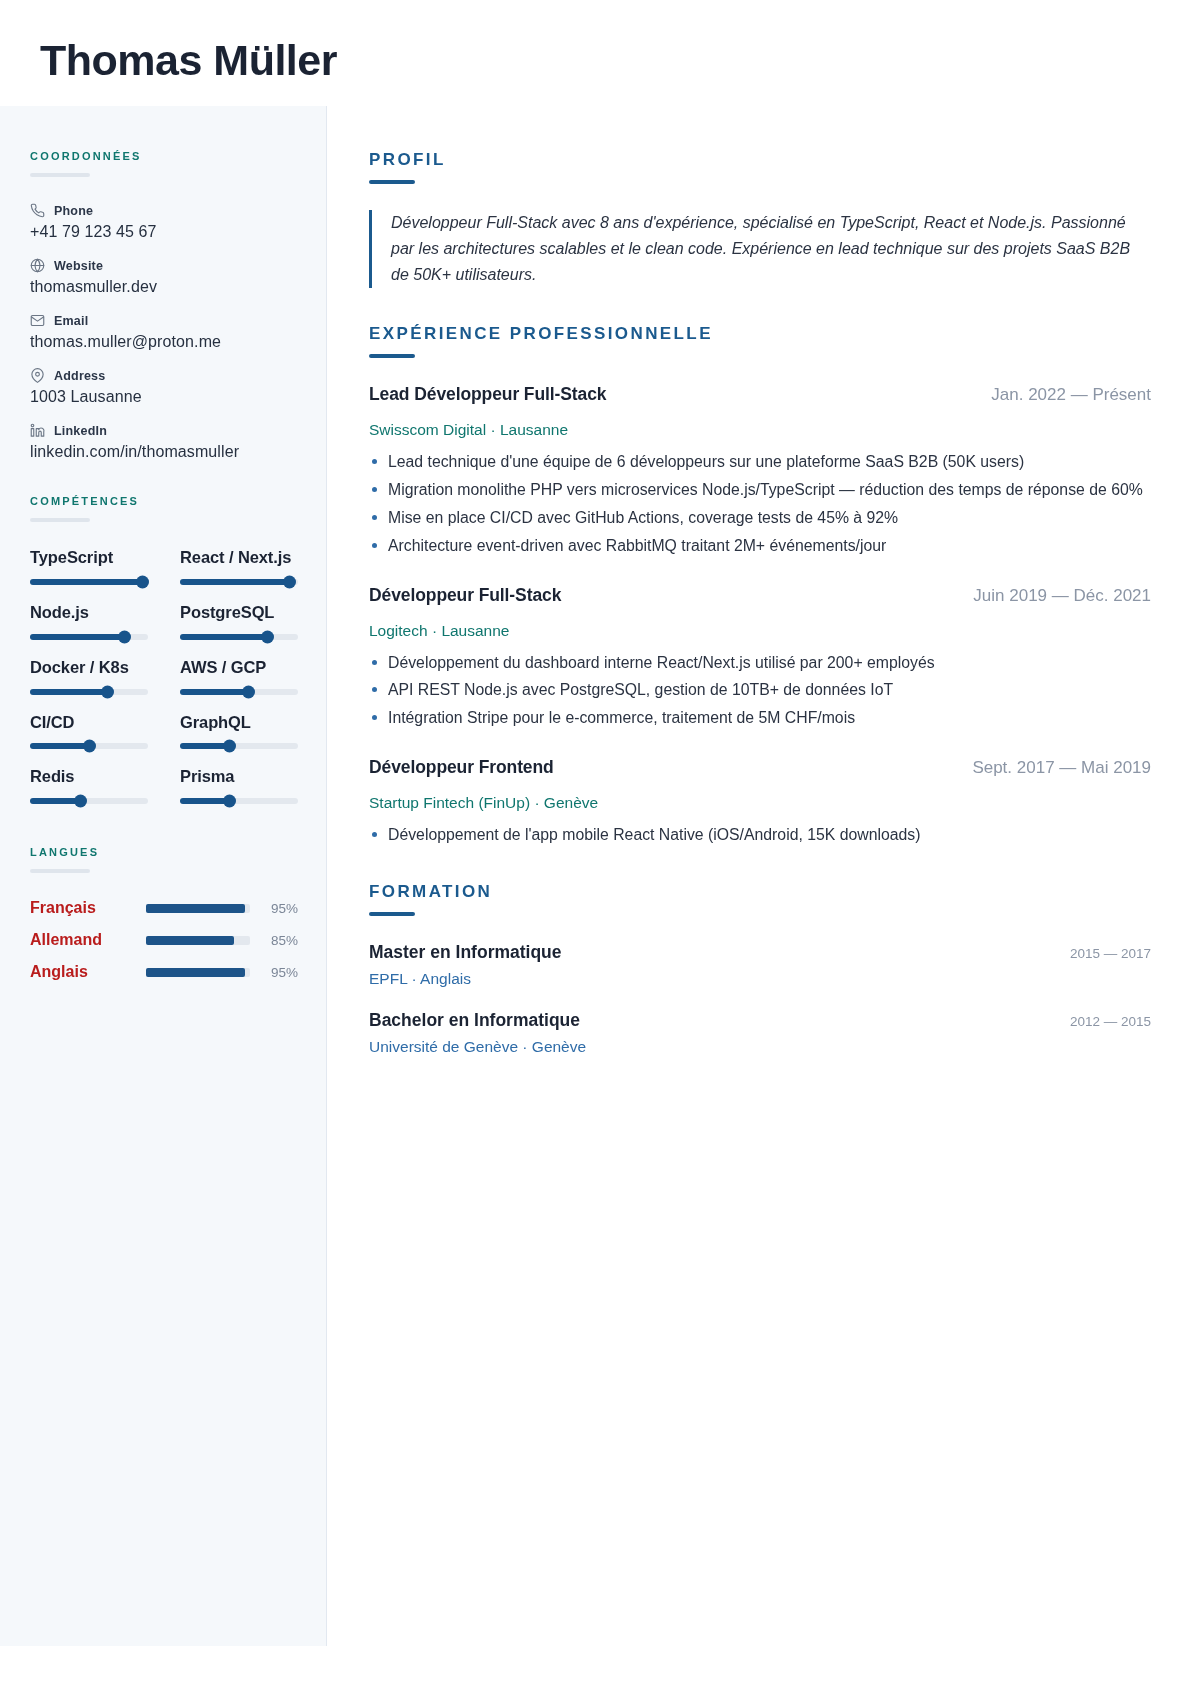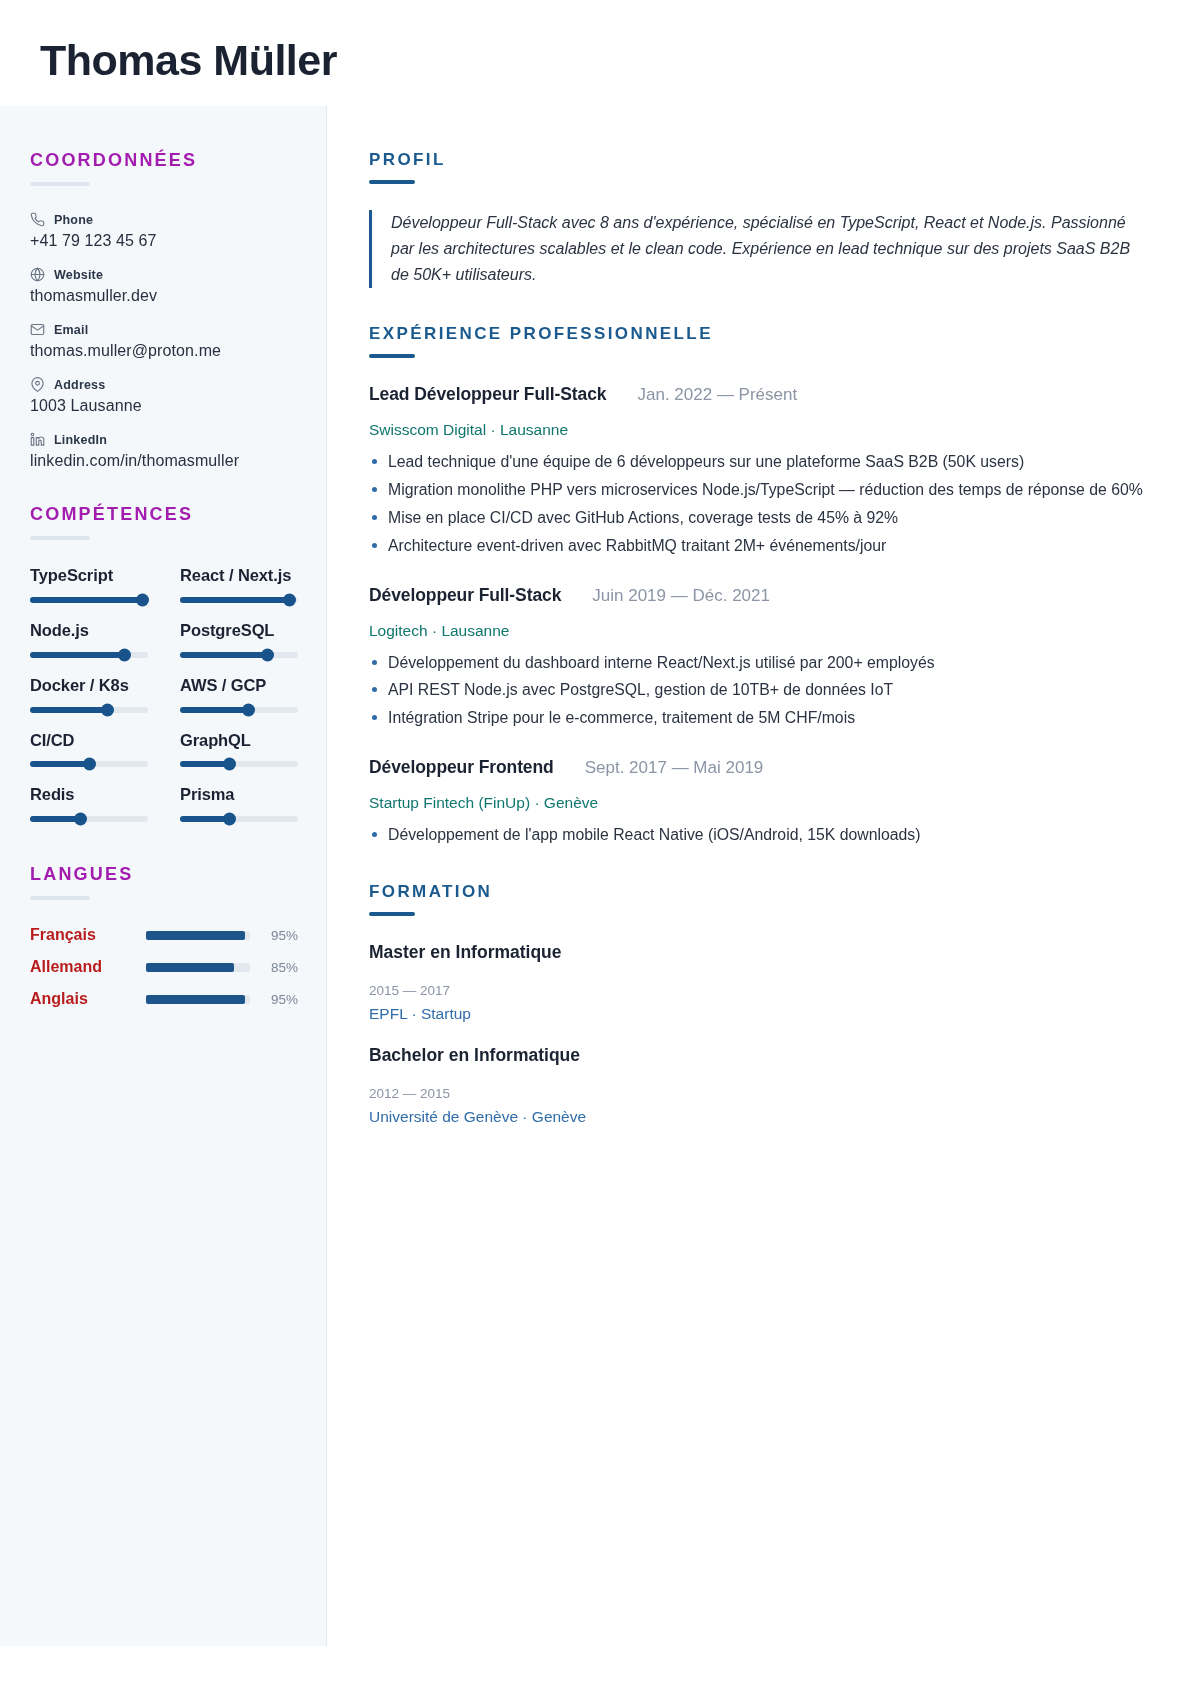--- a/index.html
+++ b/index.html
@@ -43,23 +43,23 @@
   }
 
   .main {
     flex: 1 1 auto;
     background: #ffffff;
     padding: 44px 40px 40px 42px;
   }
 
   
   .sec-title {
-    font-size: 18px;
-    font-weight: bold;
-    color: #a21caf;
+    font-size: 11px;
+    font-weight: bold;
+    color: #0f766e;
     letter-spacing: 2.2px;
   }
   .sec-rule {
     width: 60px;
     height: 4px;
     background: #dfe5ec;
     border-radius: 2px;
     margin-top: 11px;
   }
   .main .sec-title { color: #1b5a8e; font-size: 17px; letter-spacing: 2.4px; }
@@ -176,21 +176,21 @@
     color: #2b3342;
   }
 
   
   .exp-head { margin-top: 36px; }
   .exp-list { margin-top: 26px; }
   .exp-item { margin-bottom: 26px; }
   .exp-top {
     display: flex;
     align-items: baseline;
-    justify-content: flex-start;
+    justify-content: space-between;
     gap: 31px;
   }
   .exp-title {
     font-size: 17.5px;
     font-weight: bold;
     color: #1b2333;
     letter-spacing: -0.1px;
   }
   .exp-date {
     font-size: 17px;
@@ -223,21 +223,20 @@
 
   
   .edu-head { margin-top: 34px; }
   .edu-list { margin-top: 26px; }
   .edu-item { margin-bottom: 22px; }
   .edu-top {
     display: flex;
     align-items: baseline;
     justify-content: space-between;
     gap: 20px;
-    flex-direction: column;
   }
   .edu-title {
     font-size: 17.5px;
     font-weight: bold;
     color: #1b2333;
   }
   .edu-date {
     font-size: 13.5px;
     color: #8b95a5;
     white-space: nowrap;
@@ -488,21 +487,21 @@
 
       <section class="edu-head">
         <div class="sec-title">FORMATION</div>
         <div class="sec-rule"></div>
         <div class="edu-list" id="edu-list">
             <div class="edu-item">
               <div class="edu-top">
                 <div class="edu-title">Master en Informatique</div>
                 <div class="edu-date">2015 — 2017</div>
               </div>
-              <div class="edu-school">EPFL · Startup</div>
+              <div class="edu-school">EPFL · Anglais</div>
             </div>
             <div class="edu-item">
               <div class="edu-top">
                 <div class="edu-title">Bachelor en Informatique</div>
                 <div class="edu-date">2012 — 2015</div>
               </div>
               <div class="edu-school">Université de Genève · Genève</div>
             </div>
           </div>
       </section>

